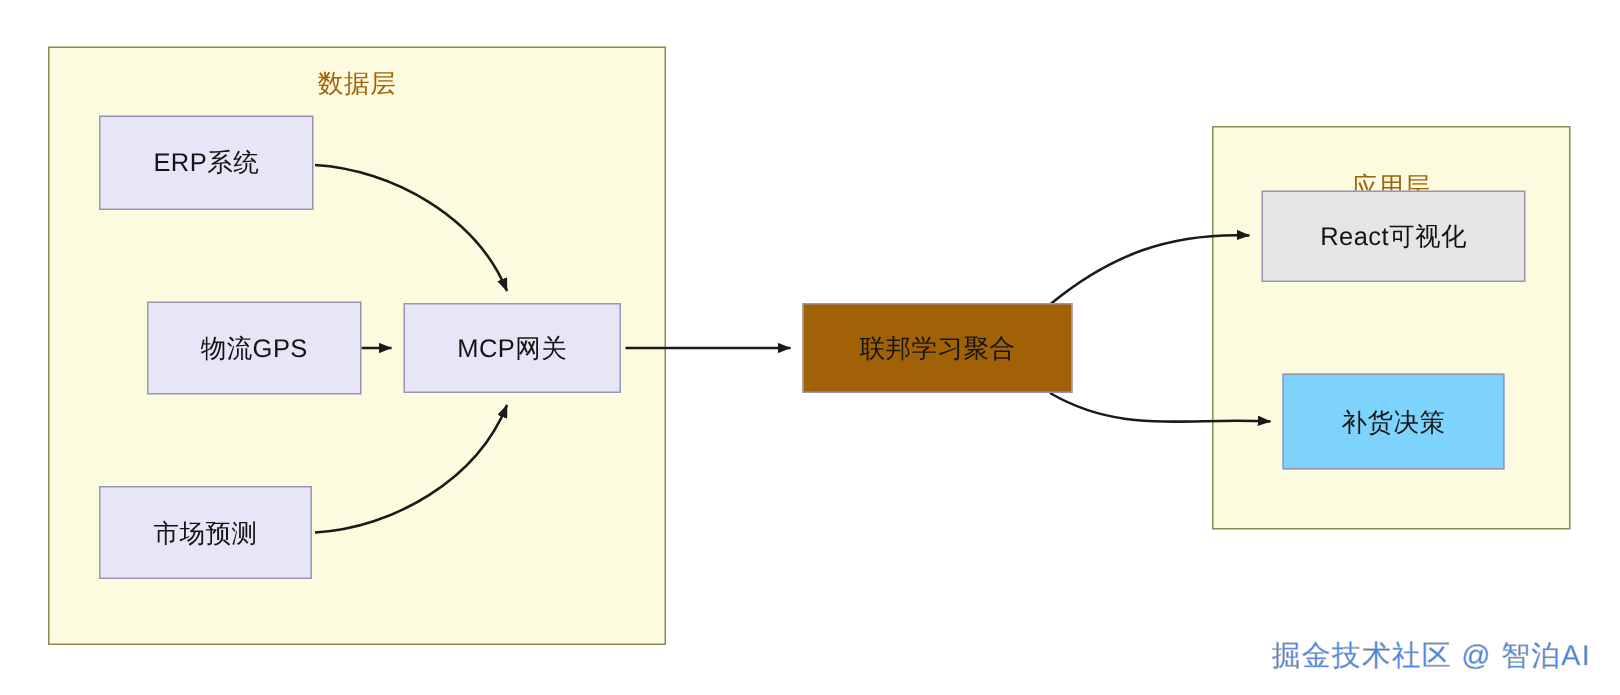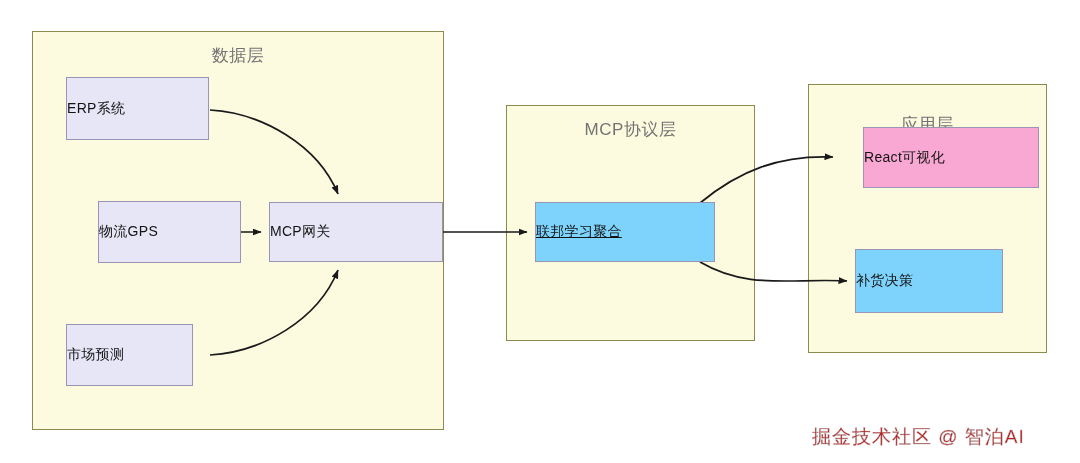--- a/index.html
+++ b/index.html
@@ -23,32 +23,33 @@
     background: #fcfbdf;
     border: 1.4px solid #8c8b4f;
     box-sizing: border-box;
   }
   .layer-title {
     position: absolute;
     left: 0;
     right: 0;
     text-align: center;
     font-size: 17px;
-    color: #737373;
+    color: #a16207;
     letter-spacing: 0.5px;
     white-space: nowrap;
   }
   .node {
     position: absolute;
     background: #e6e6f7;
     border: 1.4px solid #9a95b5;
     box-sizing: border-box;
     display: flex;
     align-items: center;
-    font-size: 14px;
+    justify-content: center;
+    font-size: 17px;
     color: #141414;
     letter-spacing: 0.3px;
     white-space: nowrap;
   }
   #edges {
     position: absolute;
     left: 0;
     top: 0;
     width: 1080px;
     height: 463px;
@@ -65,23 +66,20 @@
 </style>
 </head>
 <body>
 
 <div id="canvas">
 
   <div class="layer" id="layer-data-layer" style="left: 32px; top: 31px; width: 412px; height: 399px; background: rgb(252, 251, 223); border-color: rgb(140, 139, 79);">
     <div class="layer-title" style="top: 12px;">数据层</div>
   </div>
 
-  <div class="layer" id="layer-mcp-layer" style="left: 506px; top: 105px; width: 249px; height: 236px; background: rgb(252, 251, 223); border-color: rgb(140, 139, 79);">
-    <div class="layer-title" style="top: 12px;">MCP协议层</div>
-  </div>
 
   <div class="layer" id="layer-app-layer" style="left: 808px; top: 84px; width: 239px; height: 269px; background: rgb(252, 251, 223); border-color: rgb(140, 139, 79);">
     <div class="layer-title" style="top: 28px;">应用层</div>
   </div>
 
   <svg id="edges" viewBox="0 0 1080 463" xmlns="http://www.w3.org/2000/svg">
     <defs>
       <marker id="arrowhead" markerWidth="9" markerHeight="7" refX="8.5" refY="3.5" orient="auto" markerUnits="userSpaceOnUse">
         <polygon points="0 0, 9 3.5, 0 7" fill="#1a1a1a"></polygon>
       </marker>
@@ -95,31 +93,31 @@
         <path d="M 700 262 C 748 290, 790 278, 847 281" fill="none" stroke="#1a1a1a" stroke-width="1.7" marker-end="url(#arrowhead)"></path>
       </g>
   </svg>
 
   <div class="node" id="node-erp" style="left: 66px; top: 77px; width: 143px; height: 63px; background: rgb(230, 230, 247); border-color: rgb(154, 149, 181);">
     <span>ERP系统</span>
   </div>
   <div class="node" id="node-gps" style="left: 66px; top: 201px; width: 143px; height: 62px; background: rgb(230, 230, 247); border-color: rgb(154, 149, 181); margin-left: 32px;">
     <span>物流GPS</span>
   </div>
-  <div class="node" id="node-forecast" style="left: 66px; top: 324px; width: 127px; height: 62px; background: rgb(230, 230, 247); border-color: rgb(154, 149, 181);">
+  <div class="node" id="node-forecast" style="left: 66px; top: 324px; width: 142px; height: 62px; background: rgb(230, 230, 247); border-color: rgb(154, 149, 181);">
     <span>市场预测</span>
   </div>
-  <div class="node" id="node-gateway" style="left: 269px; top: 202px; width: 174px; height: 60px; background: rgb(230, 230, 247); border-color: rgb(154, 149, 181);">
+  <div class="node" id="node-gateway" style="left: 269px; top: 202px; width: 145px; height: 60px; background: rgb(230, 230, 247); border-color: rgb(154, 149, 181);">
     <span>MCP网关</span>
   </div>
-  <div class="node" id="node-federated" style="left: 535px; top: 202px; width: 180px; height: 60px; background: #7dd3fc; border-color: rgb(154, 149, 181); text-decoration: underline;">
+  <div class="node" id="node-federated" style="left: 535px; top: 202px; width: 180px; height: 60px; background: #a16207; border-color: rgb(154, 149, 181);">
     <span>联邦学习聚合</span>
   </div>
-  <div class="node" id="node-react" style="left: 863px; top: 127px; width: 176px; height: 61px; background: #f9a8d4; border-color: rgb(154, 149, 181);">
+  <div class="node" id="node-react" style="left: 841px; top: 127px; width: 176px; height: 61px; background: #e5e5e5; border-color: rgb(154, 149, 181);">
     <span>React可视化</span>
   </div>
   <div class="node" id="node-restock" style="left: 855px; top: 249px; width: 148px; height: 64px; background: #7dd3fc; border-color: rgb(154, 149, 181);">
     <span>补货决策</span>
   </div>
 
-  <div class="watermark" id="watermark" style="left: 812px; top: 424px; color: #b91c1c;">掘金技术社区 @ 智泊AI</div>
+  <div class="watermark" id="watermark" style="left: 848px; top: 424px; color: #3b82f6;">掘金技术社区 @ 智泊AI</div>
 
 </div>
 
 </body></html>

